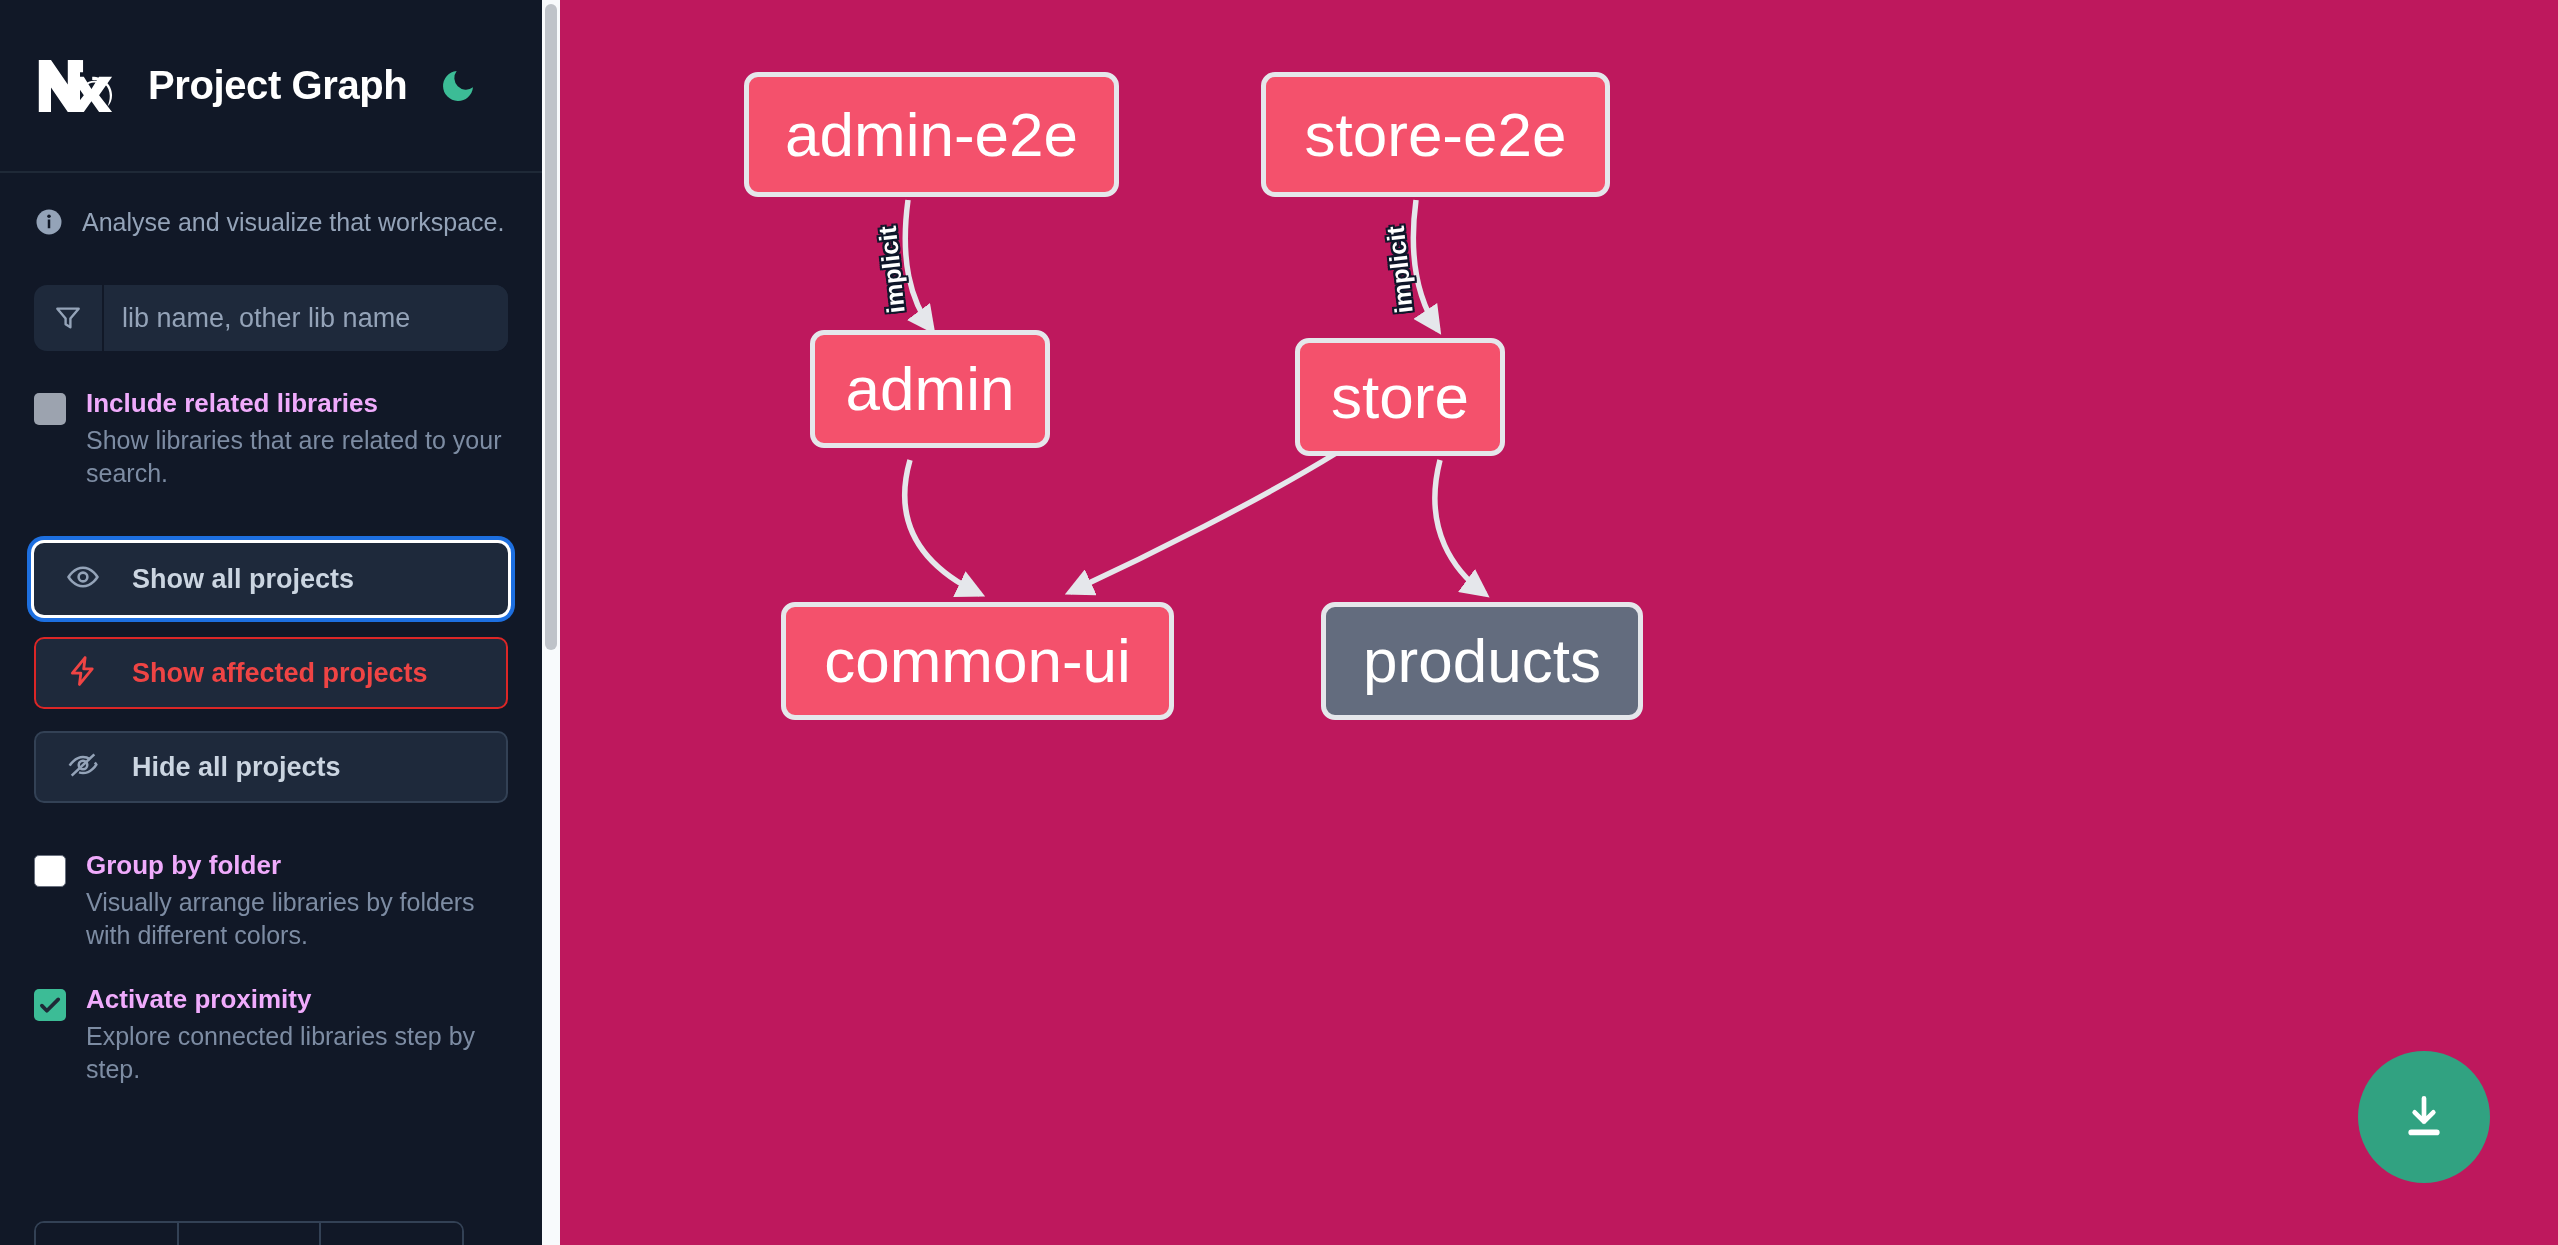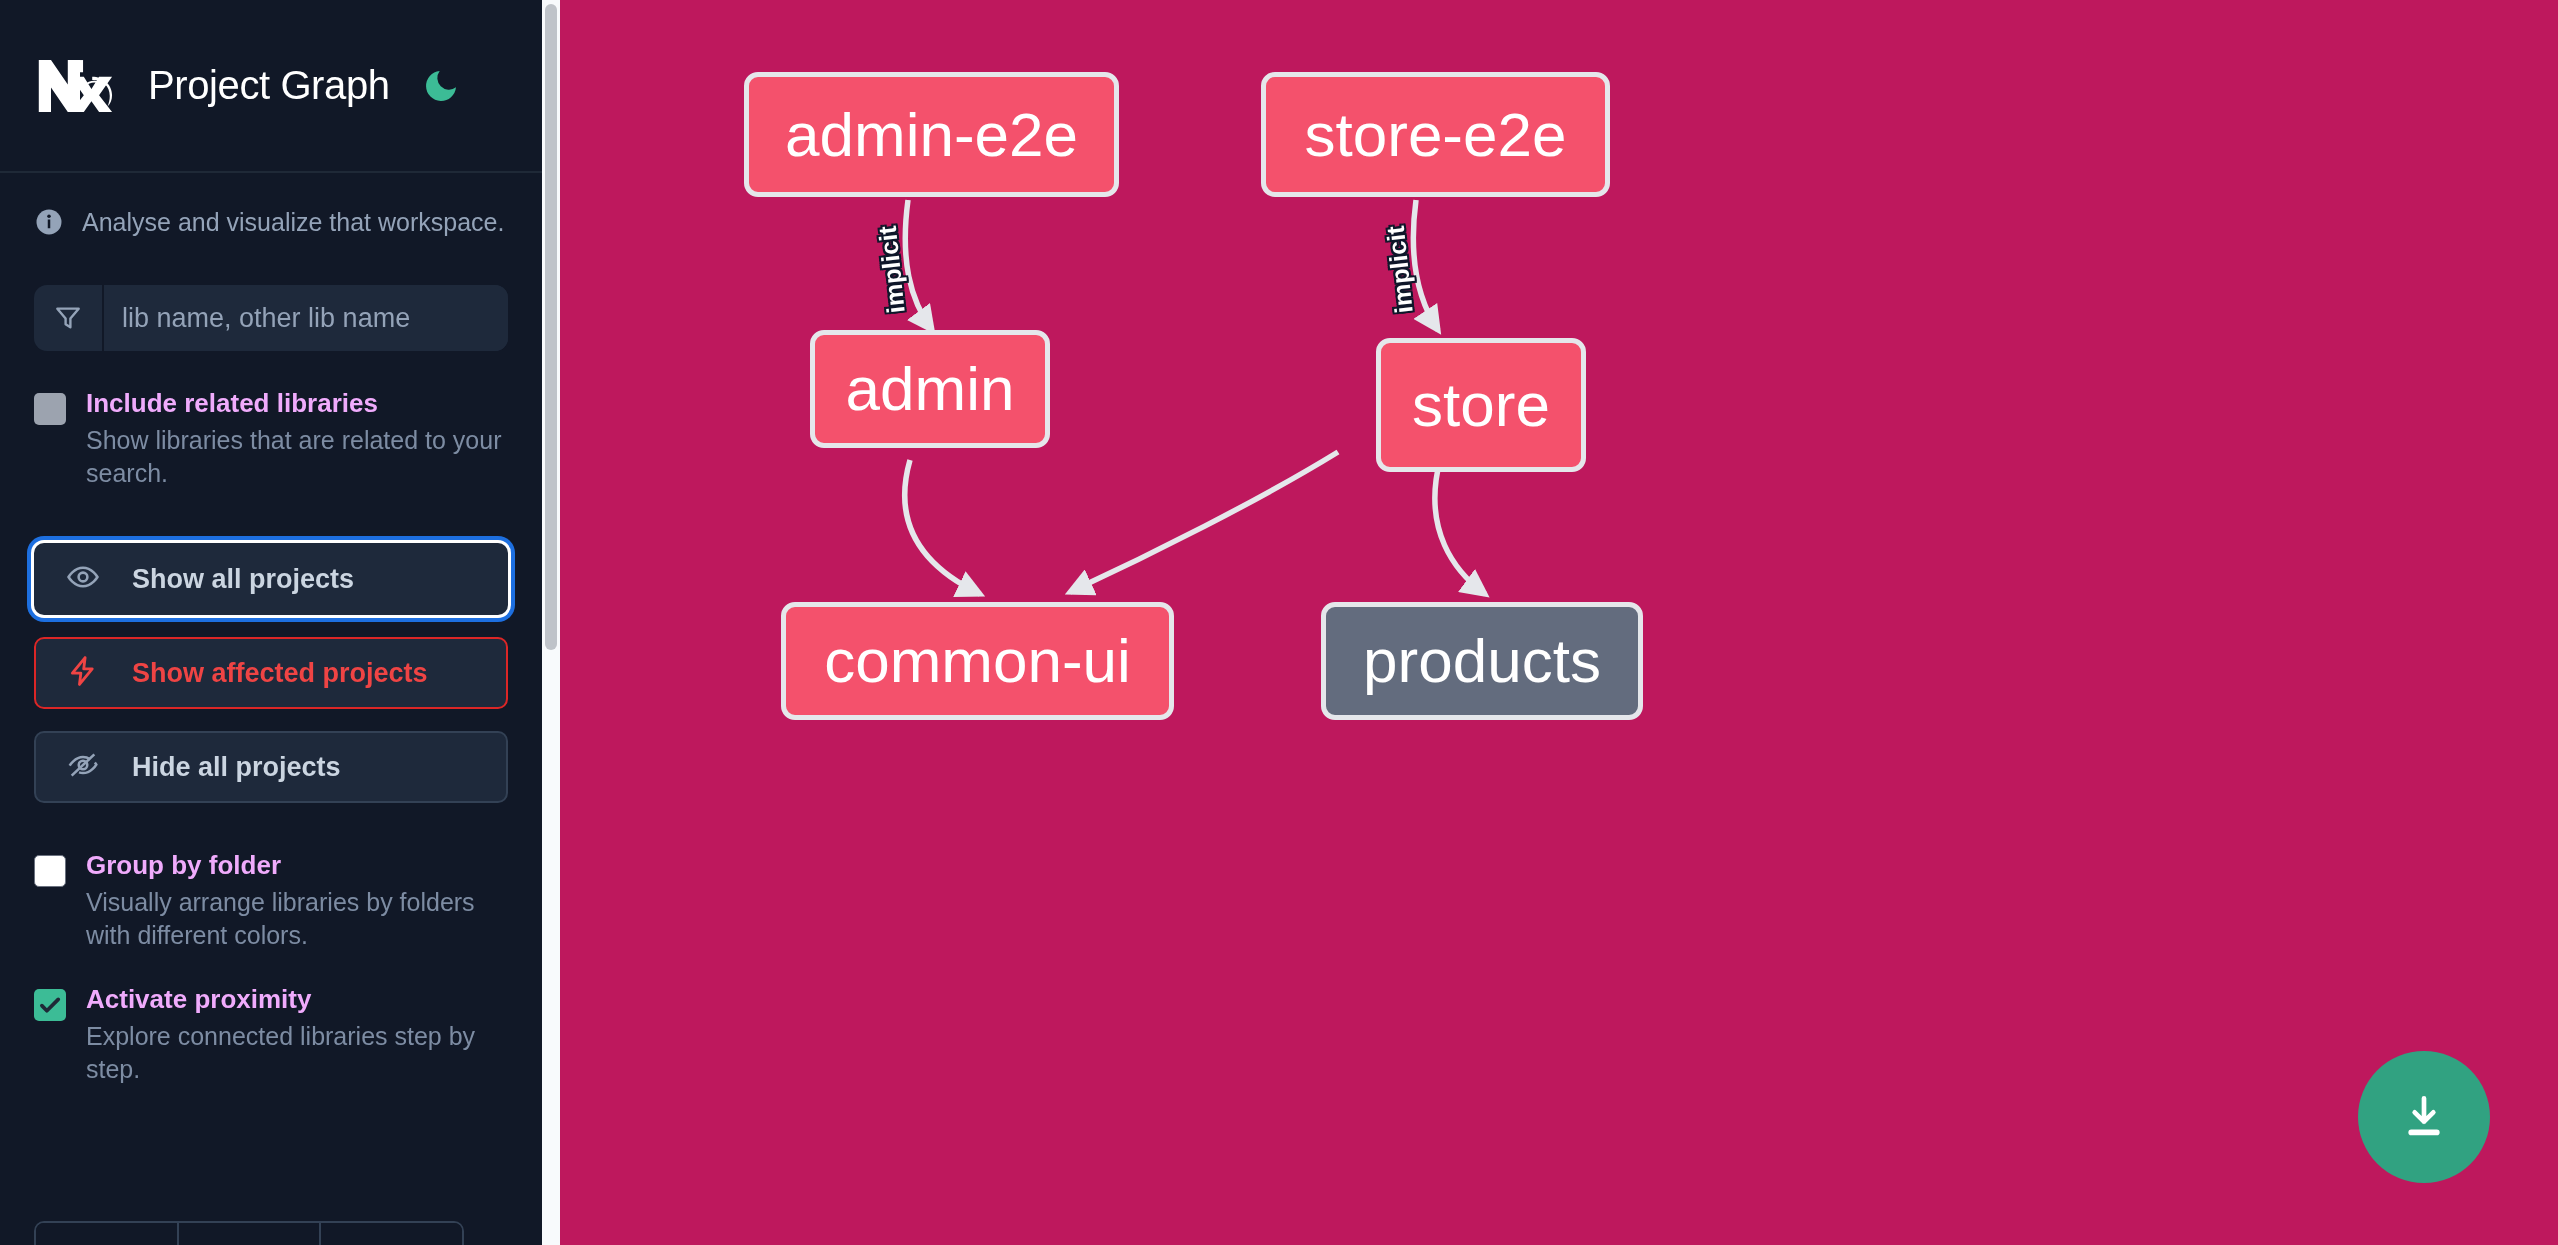--- a/index.html
+++ b/index.html
@@ -45,21 +45,21 @@
     border-bottom: 2px solid #1F2937;
   }
   .nx-logo {
     width: 92px;
     height: 58px;
     flex: 0 0 92px;
     margin-right: 22px;
   }
   .app-title {
     font-size: 40px;
-    font-weight: 400;
+    font-weight: 700;
     color: #FFFFFF;
     letter-spacing: -0.4px;
     white-space: nowrap;
     text-align: center;
   }
   .moon-btn {
     margin-left: 28px;
     width: 46px;
     height: 46px;
     display: flex;
@@ -408,21 +408,21 @@
     </div>
 
     <div class="node app" style="left:701px; top:72px; width:349px; height:125px;">
       <span class="name">store-e2e</span>
     </div>
 
     <div class="node app" style="left:250px; top:330px; width:240px; height:118px;">
       <span class="name">admin</span>
     </div>
 
-    <div class="node app" style="left:816px; top:338px; width:210px; height:134px;">
+    <div class="node app" style="left:735px; top:338px; width:210px; height:118px;">
       <span class="name">store</span>
     </div>
 
     <div class="node app" style="left:221px; top:602px; width:393px; height:118px;">
       <span class="name">common-ui</span>
     </div>
 
     <div class="node lib-dim" style="left:761px; top:602px; width:322px; height:118px;">
       <span class="name">products</span>
     </div>

